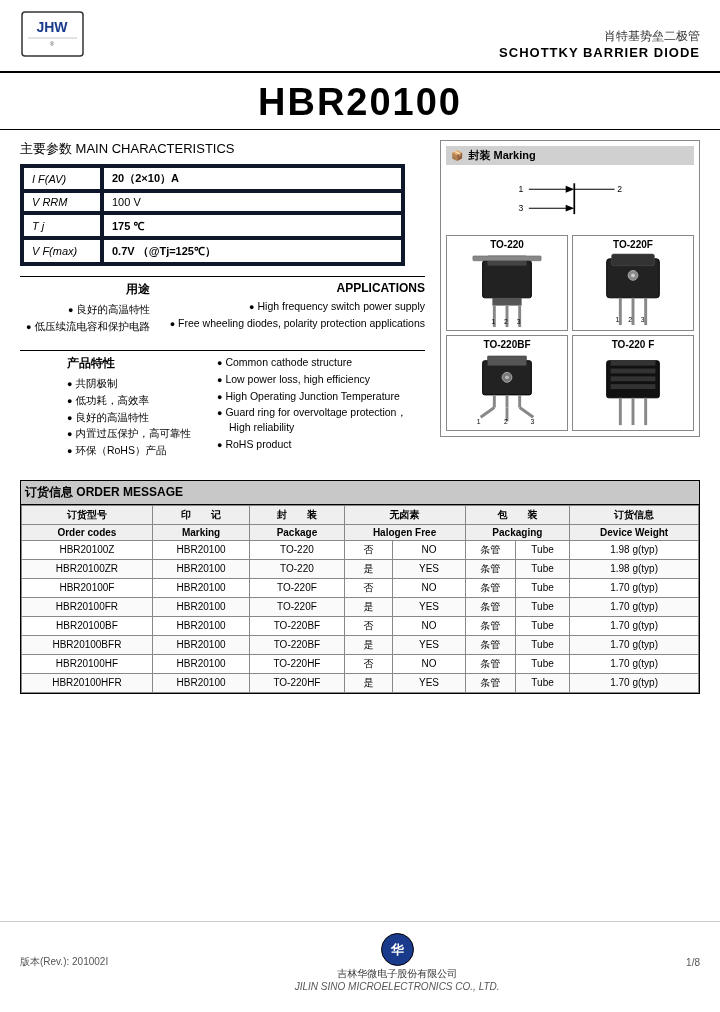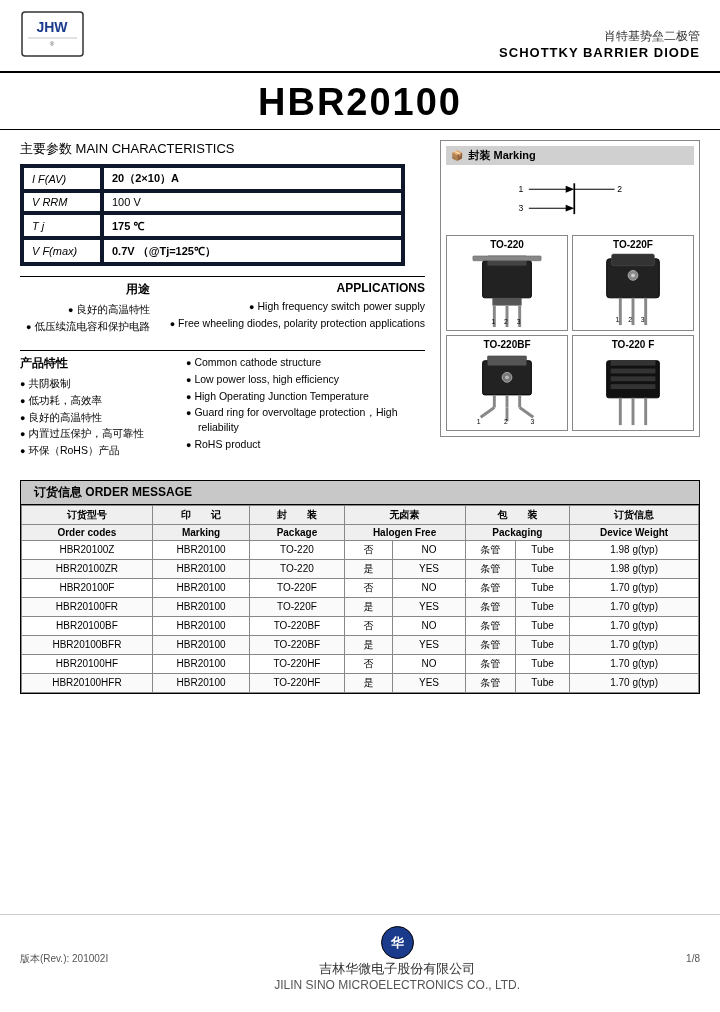--- a/index.html
+++ b/index.html
@@ -135,21 +135,22 @@
     }
     .bullet-list li::before {
       content: "●";
       margin-right: 3px;
       font-size: 9px;
     }
 
     
     .features-row {
       display: flex;
-      gap: 36px;
+      gap: 20px;
+      margin-left: 47px;
     }
     .feat-left {
       width: 130px;
     }
     .feat-right {
       flex: 1;
     }
 
     
     .package-box {
@@ -205,21 +206,21 @@
 
     
     .order-section {
       border: 1px solid #000;
       margin: 10px 20px;
     }
     .order-title-bar {
       background: #c8c8c8;
       font-weight: bold;
       font-size: 12px;
-      padding: 3px 13px;
+      padding: 3px 4px;
       border-bottom: 1px solid #000;
     }
     .order-table {
       border-collapse: collapse;
       width: 100%;
       padding-left: 48px;
     }
     .order-table th, .order-table td {
       border: 1px solid #888;
       padding: 2px 5px;
@@ -594,19 +595,19 @@
   </div>
 
   <div class="footer">
     <div class="footer-left">版本(Rev.): 201002I</div>
     <div class="footer-center">
 
       <svg width="35" height="35" viewBox="0 0 35 35">
         <circle cx="17.5" cy="17.5" r="16" fill="#1a3a8c" stroke="#000" stroke-width="1"></circle>
         <text x="17.5" y="22" font-size="13" font-weight="bold" text-anchor="middle" fill="#fff" font-family="Arial">华</text>
       </svg>
-      <div style="font-size:13px; color:#333; text-align:center;">吉林华微电子股份有限公司</div>
-      <div style="font-size:12px; color:#555; text-align:center;">JILIN SINO MICROELECTRONICS CO., LTD.</div>
+      <div style="font-size:10px; color:#333; text-align:center;">吉林华微电子股份有限公司</div>
+      <div style="font-size:10px; color:#555; text-align:center;font-style:italic;">JILIN SINO MICROELECTRONICS CO., LTD.</div>
     </div>
     <div class="footer-right">1/8</div>
   </div>
 
 </div>
 
 </body></html>

